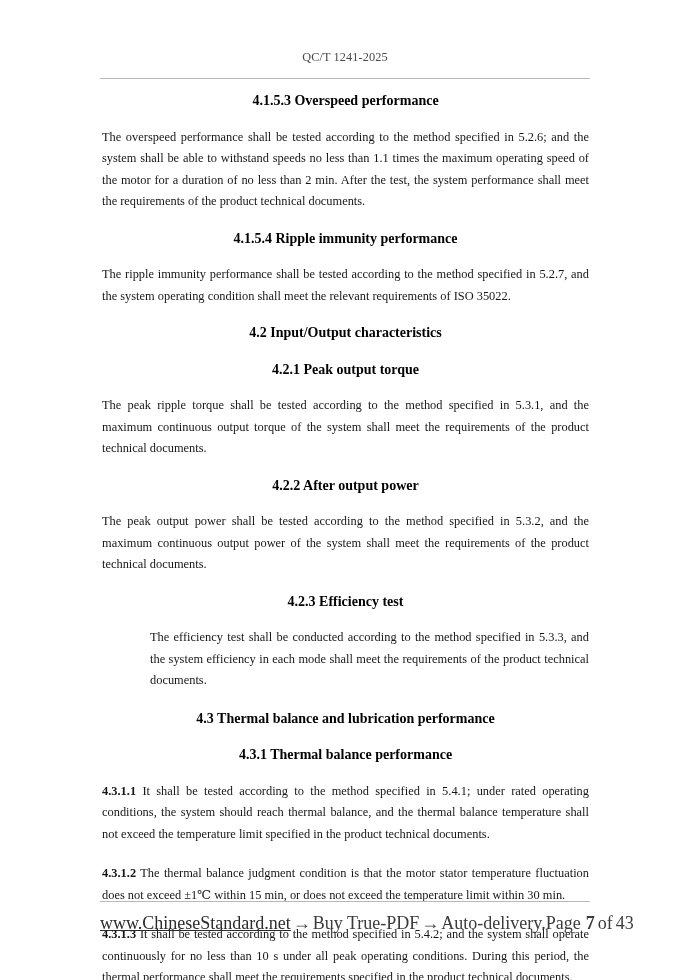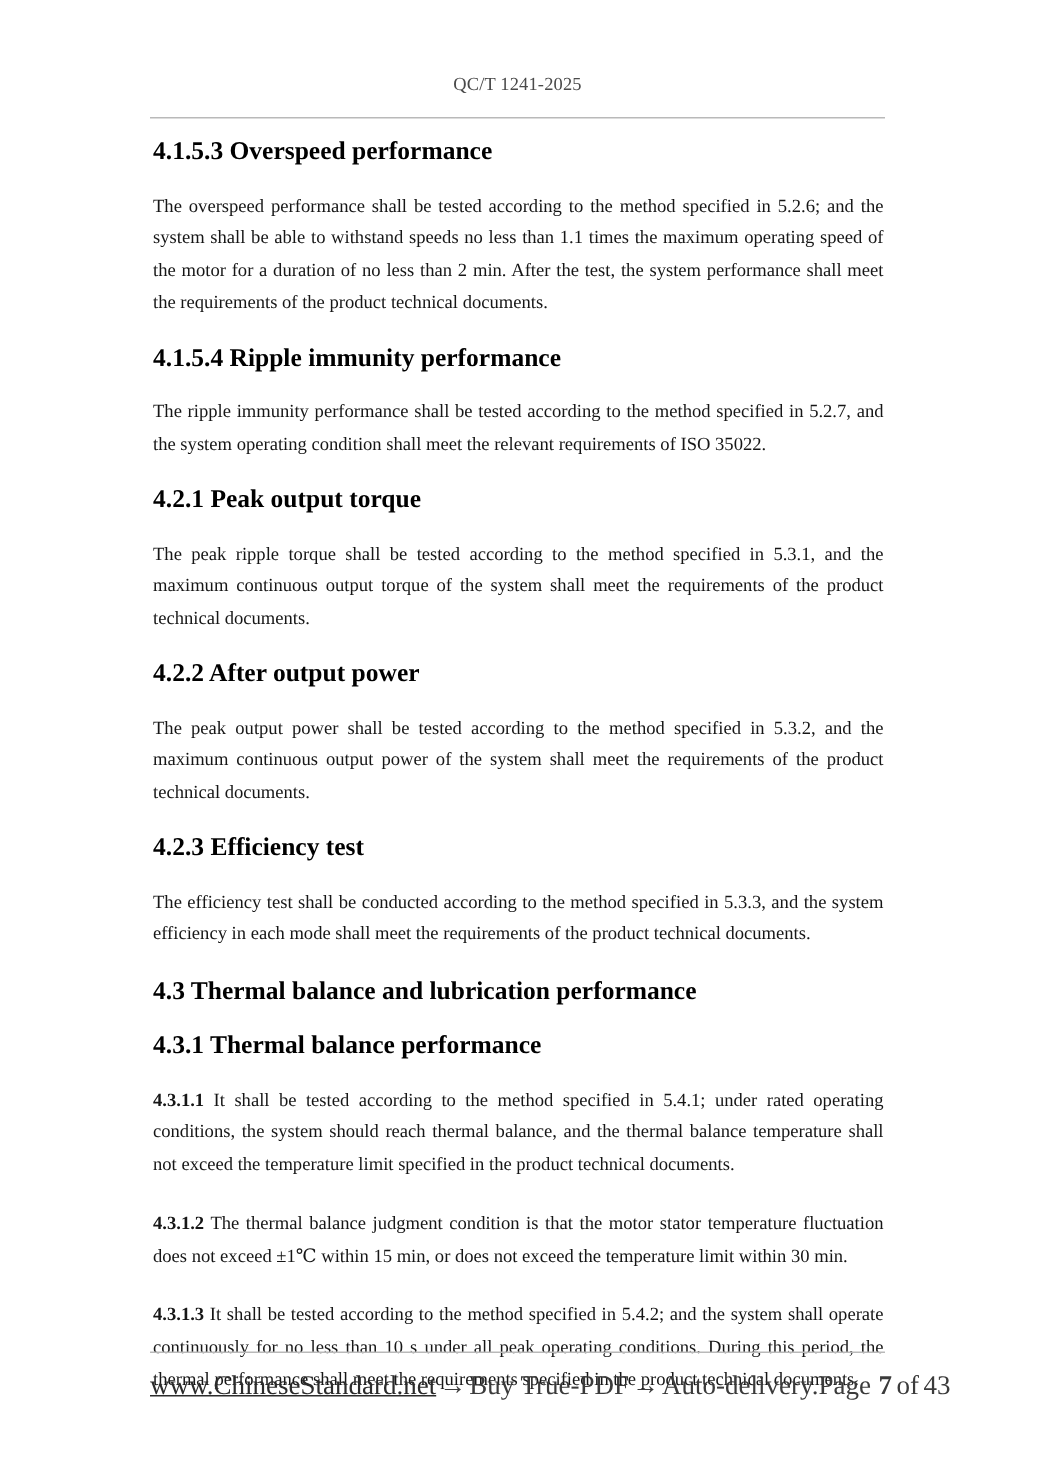--- a/index.html
+++ b/index.html
@@ -55,33 +55,33 @@
     line-height: 21.5px;
     text-align: justify;
     text-justify: inter-word;
     margin: 0 0 15px 0;
     color: #161616;
   }
   .para.firstpara {
     margin-bottom: 17px;
   }
   .heading {
-    font-size: 17px;
+    font-size: 14px;
     line-height: 21.5px;
     font-weight: bold;
-    text-align: left;
+    text-align: center;
     margin: 0 0 15px 0;
     color: #000000;
   }
   .para .num {
     font-weight: bold;
   }
   
   .gap-lg { margin-bottom: 18px; }
-  .gap-md { margin-bottom: 16px; }
+  .gap-md { margin-bottom: 16px; margin-left: 48px; }
 
   
   .rule-bottom {
     position: absolute;
     left: 100px;
     top: 901px;
     width: 490px;
     height: 1px;
     background: #b9b9b9;
   }
@@ -135,20 +135,21 @@
 
 
     <p class="heading">4.1.5.3 Overspeed performance</p>
 
     <p class="para">The overspeed performance shall be tested according to the method specified in 5.2.6; and the system shall be able to withstand speeds no less than 1.1 times the maximum operating speed of the motor for a duration of no less than 2 min. After the test, the system performance shall meet the requirements of the product technical documents.</p>
 
     <p class="heading">4.1.5.4 Ripple immunity performance</p>
 
     <p class="para">The ripple immunity performance shall be tested according to the method specified in 5.2.7, and the system operating condition shall meet the relevant requirements of ISO 35022.</p>
 
+    <p class="heading">4.2 Input/Output characteristics</p>
 
     <p class="heading">4.2.1 Peak output torque</p>
 
     <p class="para">The peak ripple torque shall be tested according to the method specified in 5.3.1, and the maximum continuous output torque of the system shall meet the requirements of the product technical documents.</p>
 
     <p class="heading">4.2.2 After output power</p>
 
     <p class="para">The peak output power shall be tested according to the method specified in 5.3.2, and the maximum continuous output power of the system shall meet the requirements of the product technical documents.</p>
 
     <p class="heading">4.2.3 Efficiency test</p>

